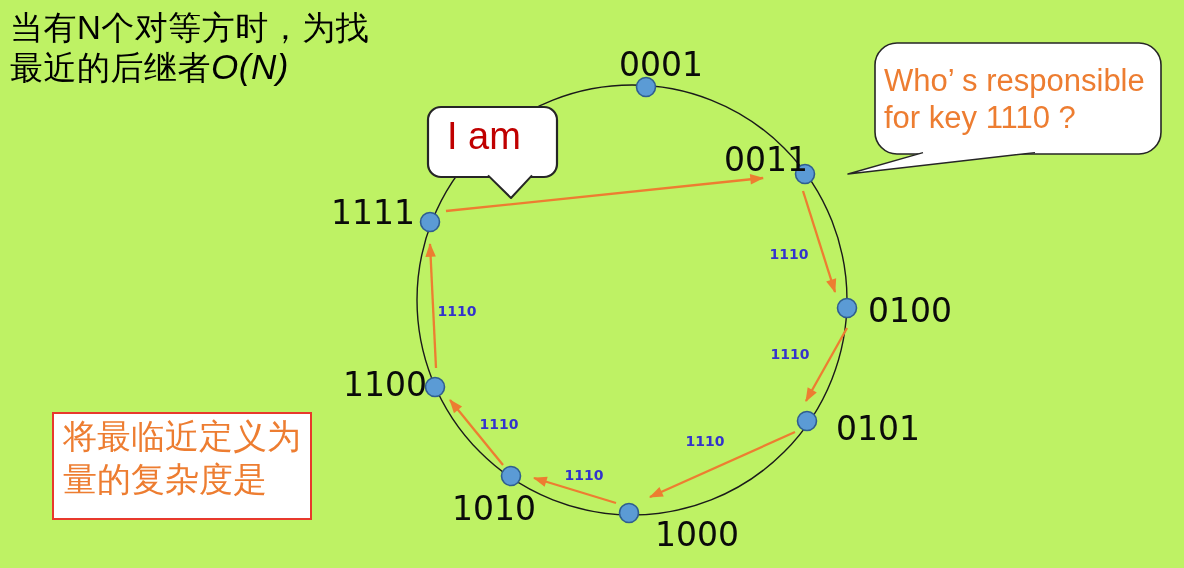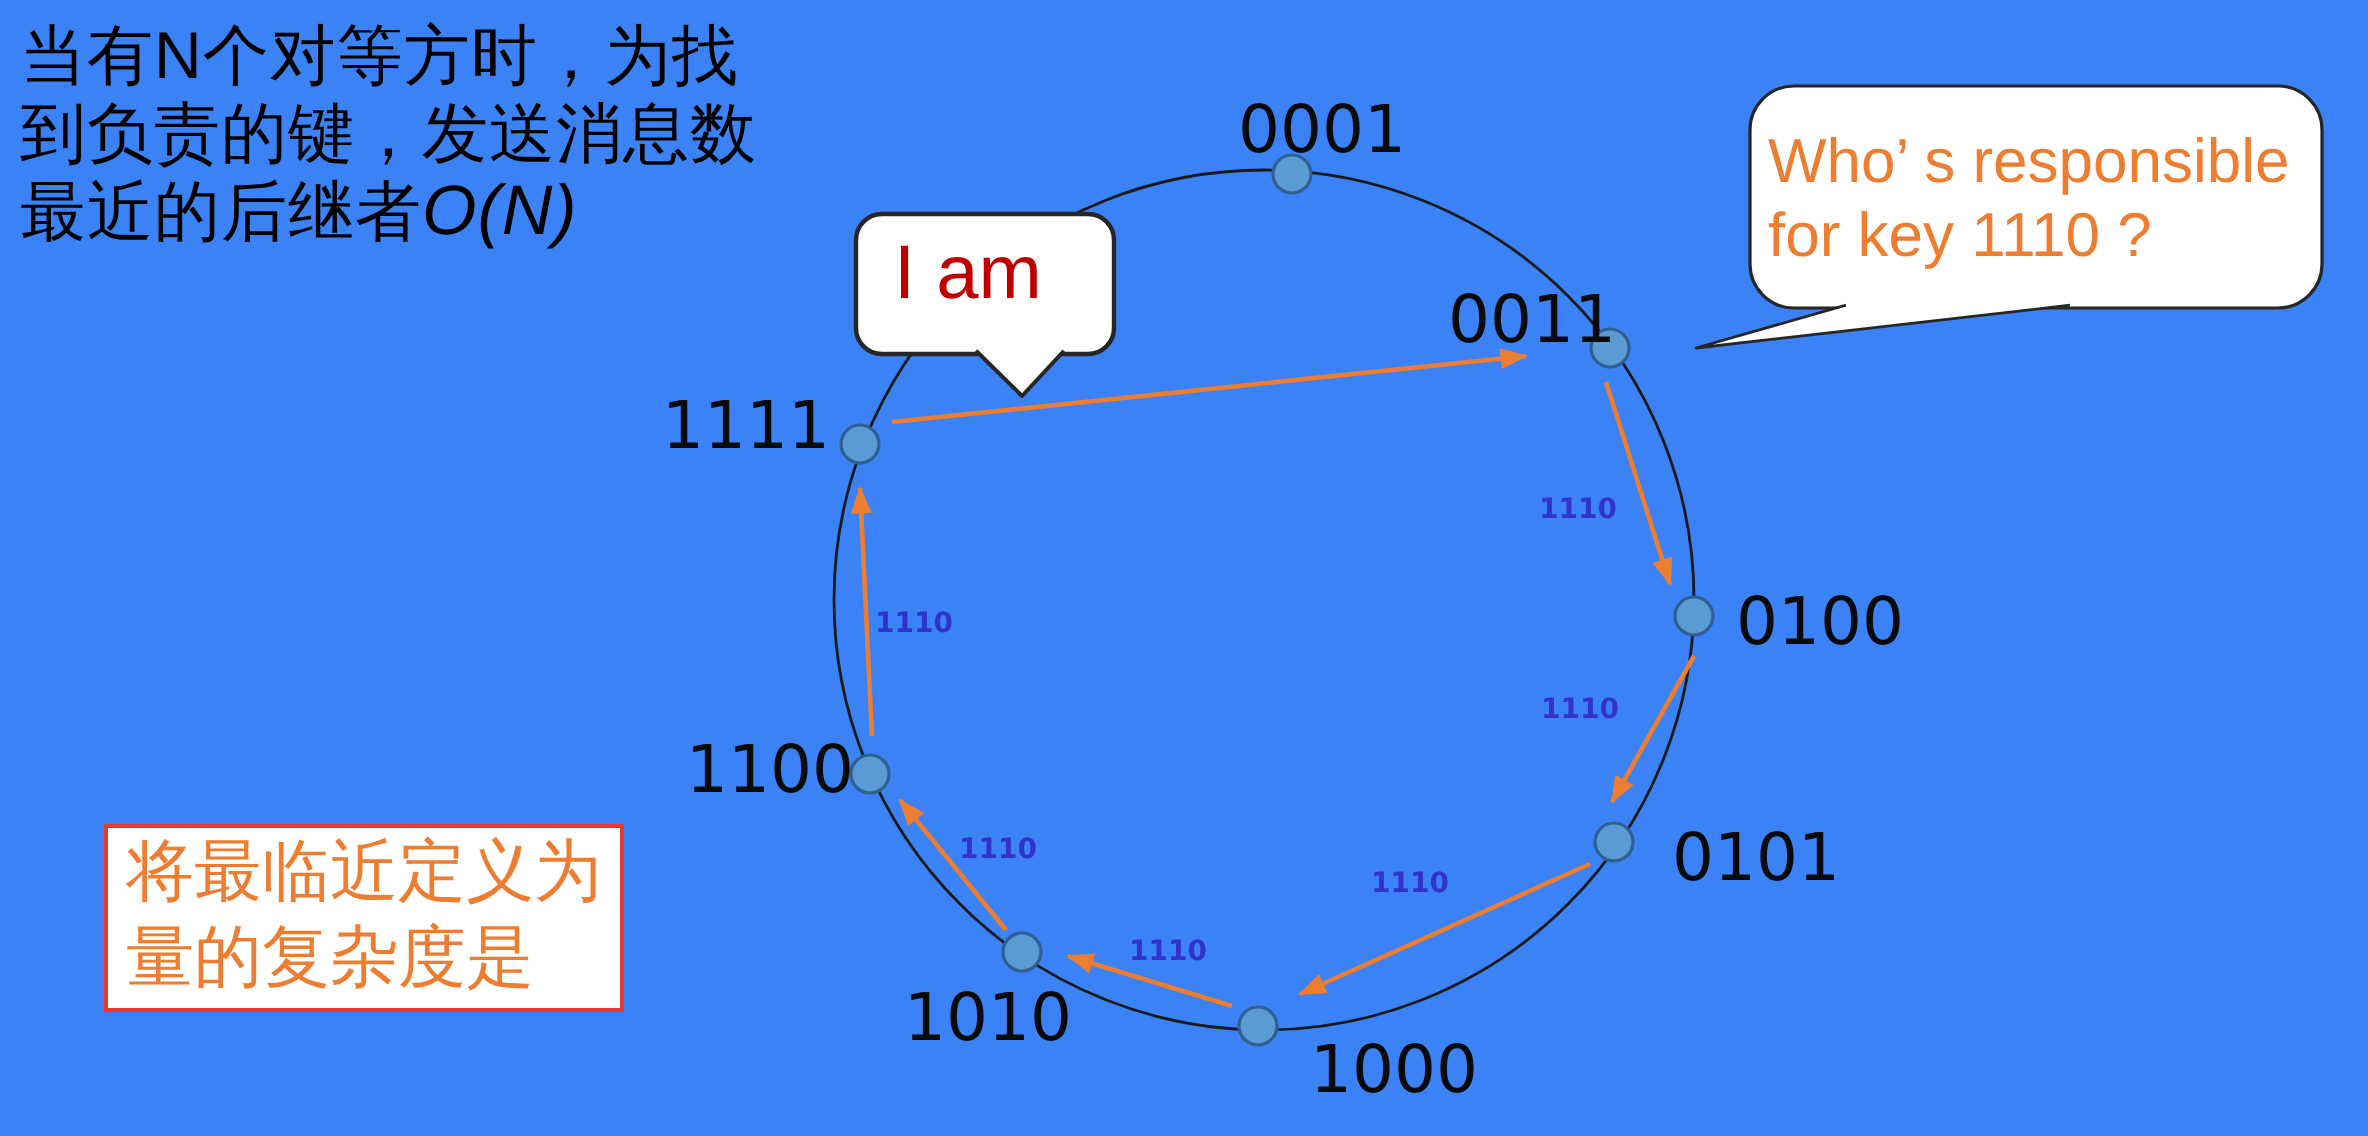--- a/index.html
+++ b/index.html
@@ -1,55 +1,54 @@
 <!DOCTYPE html>
 <html><head>
 <meta charset="utf-8">
 <style>
   html,body { margin:0; padding:0; background:#fff; }
   .slide {
     position:relative; width:1184px; height:568px;
-    background:#3b82f6; overflow:hidden;
+    background:#bef264; overflow:hidden;
     font-family:"Liberation Sans","DejaVu Sans",sans-serif;
   }
   .top-note {
     position:absolute; left:10px; top:8px; width:420px;
     font-size:33px; line-height:39px; color:#000;
     letter-spacing:0.5px; white-space:nowrap;
   }
   .top-note .formula {
     font-family:Liberation Sans, sans-serif;
     font-style:italic; font-size:35px;
   }
   .bottom-note {
     position:absolute; left:52px; top:412px;
     border:2.5px solid #E8392C;
     color:#ED7D31; font-size:34px; line-height:43px;
-    padding:1px 9px 3px 9px; white-space:nowrap;
+    padding:1px 9px 17px 9px; white-space:nowrap;
     background:#fff;
   }
   svg.diagram { position:absolute; left:0; top:0; }
   .ring-line   { fill:none; stroke:#1A1A1A; stroke-width:1.4; }
   .hop-arrow   { stroke:#ED7D31; stroke-width:2.3; fill:none; }
   .node-dot    { fill:#5B9BD5; stroke:#2F5E8F; stroke-width:1.6; }
   .node-label  { font:33px "DejaVu Sans",sans-serif; fill:#0A0A0A; }
   .hop-label   { font:bold 14px "DejaVu Sans",sans-serif; fill:#3333CC; text-anchor:middle; }
   .bubble-rect { fill:#fff; stroke:#262626; }
   .bubble-tail { fill:#fff; stroke:#262626; stroke-linejoin:round; }
   .q-text { font:31px "Liberation Sans",sans-serif; fill:#ED7D31; }
   .a-text { font:38px "Liberation Sans",sans-serif; fill:#C00000; }
 </style>
 </head>
 <body>
 
 <div class="slide">
 
   <div class="top-note">
     <div>当有N个对等方时，为找</div>
-    <div>到负责的键，发送消息数</div>
     <div><span>最近的后继者</span><span class="formula">O(N)</span></div>
   </div>
 
   <div class="bottom-note">
     <div>将最临近定义为</div>
     <div>量的复杂度是</div>
   </div>
 
   <svg class="diagram" width="1184" height="568" viewBox="0 0 1184 568">
     <defs>

